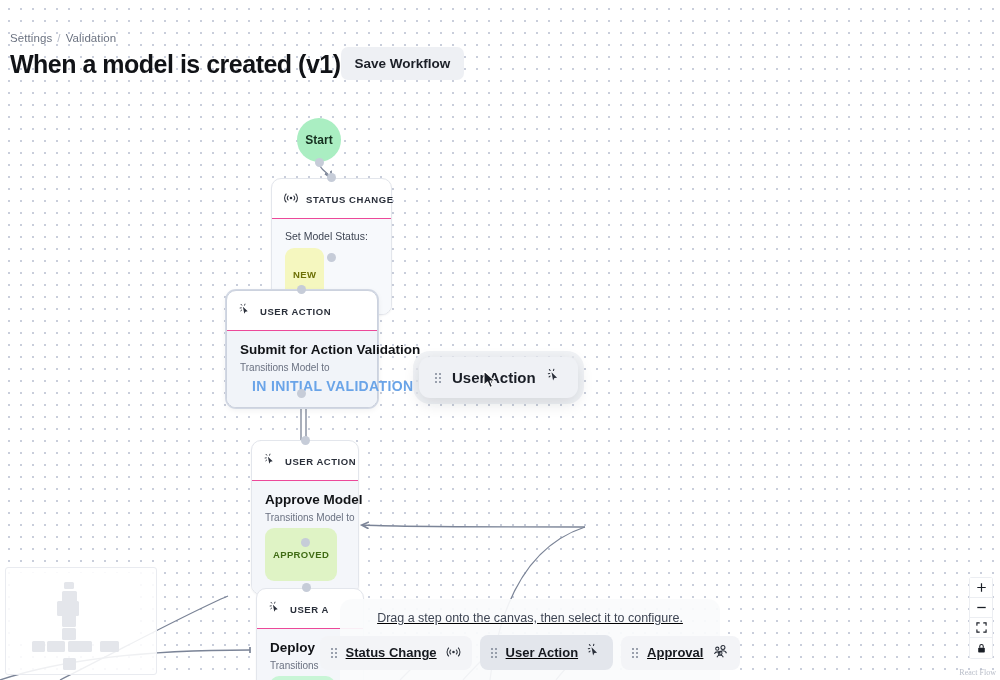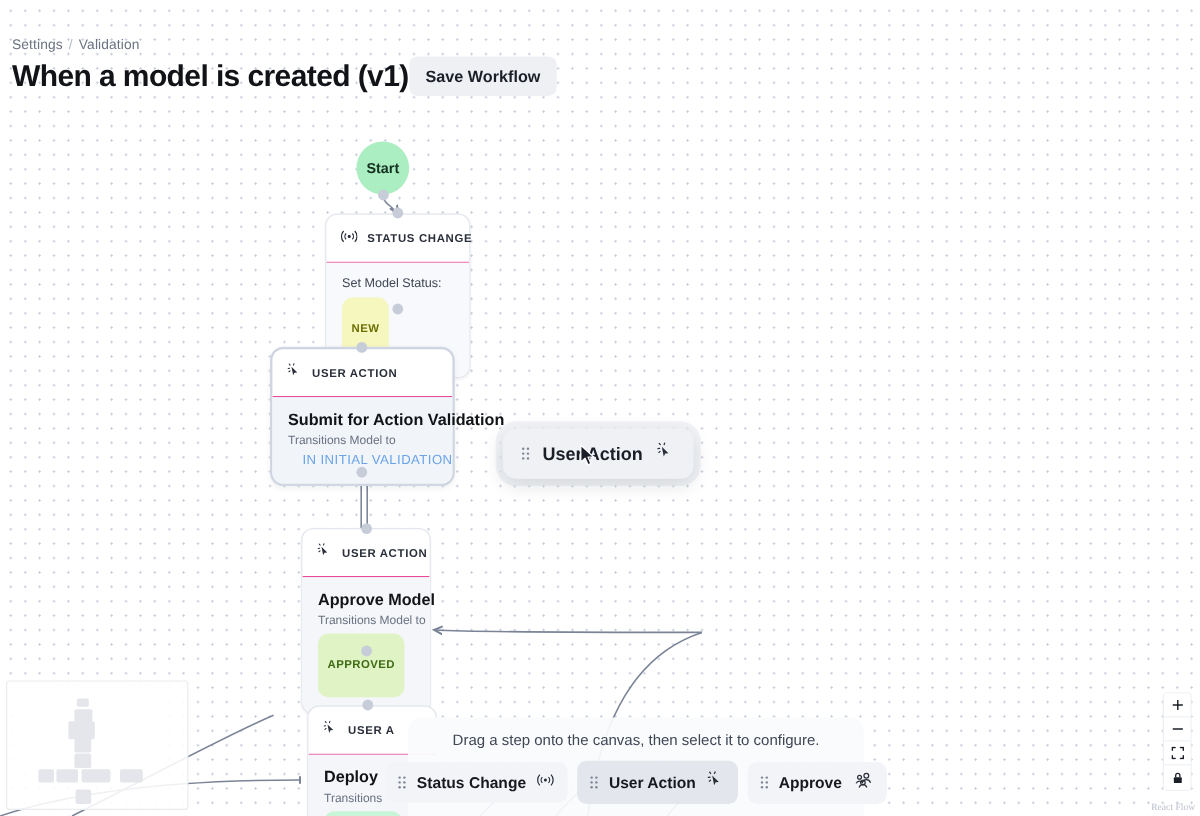--- a/index.html
+++ b/index.html
@@ -133,22 +133,22 @@
     letter-spacing: .35px;
     padding: 21px 8px;
     border-radius: 9px;
     white-space: nowrap;
   }
   .badge-new      { background: #f5f7bf; color: #6d7006; }
   .badge-approved { background: #dff3c5; color: #3f6b14; }
   .badge-prod     { background: #c8f5d6; color: #1c6b3a; }
 
   .link-text {
-    font-size: 11px;
-    font-weight: normal;
+    font-size: 14px;
+    font-weight: bold;
     letter-spacing: .35px;
     color: #6aa4e8;
     white-space: nowrap;
     padding-left: 12px;
   }
 
   
   .start-node {
     position: absolute;
     width: 44px; height: 44px;
@@ -208,20 +208,21 @@
   .palette {
     position: absolute;
     left: 340px;
     bottom: 0;
     width: 380px;
     background: rgba(250,251,252,.93);
     border-radius: 12px 12px 0 0;
     padding: 12px 14px 10px 14px;
     text-align: center;
     z-index: 55;
+    text-decoration: underline;
   }
   .palette-hint {
     font-size: 12.5px;
     color: #3f4654;
     margin-bottom: 10px;
     white-space: nowrap;
   }
   .palette-items {
     display: flex;
     align-items: center;
@@ -524,21 +525,21 @@
 
       <div class="palette-item">
         <span class="grip">
           <i></i>
             <i></i>
             <i></i>
             <i></i>
             <i></i>
             <i></i>
         </span>
-        <span class="pi-label">Approve</span>
+        <span class="pi-label">Approval</span>
         <span>
           <svg width="17" height="14" viewBox="0 0 18 14">
             <circle cx="11.6" cy="3.2" r="2.1" fill="none" stroke="#2a2f3a" stroke-width="1.1"></circle>
             <path d="M7.9,9.4 A3.9,3.9 0 0,1 15.3,9.4" fill="none" stroke="#2a2f3a" stroke-width="1.1"></path>
             <circle cx="5.6" cy="4.6" r="1.7" fill="none" stroke="#2a2f3a" stroke-width="1.1"></circle>
             <path d="M2.6,10.0 A3.2,3.2 0 0,1 8.6,10.0" fill="none" stroke="#2a2f3a" stroke-width="1.1"></path>
             <circle cx="8.6" cy="9.3" r="2.0" fill="none" stroke="#2a2f3a" stroke-width="1.1"></circle>
             <path d="M5.2,13.6 A3.6,3.6 0 0,1 12.0,13.6" fill="none" stroke="#2a2f3a" stroke-width="1.1"></path>
           </svg>
         </span>

